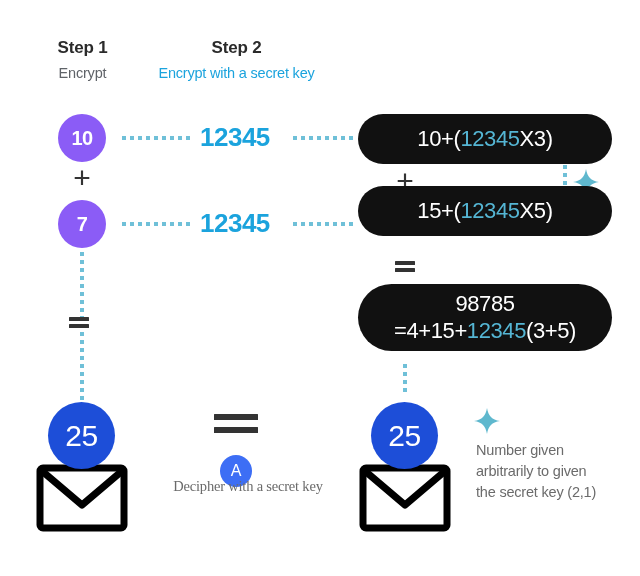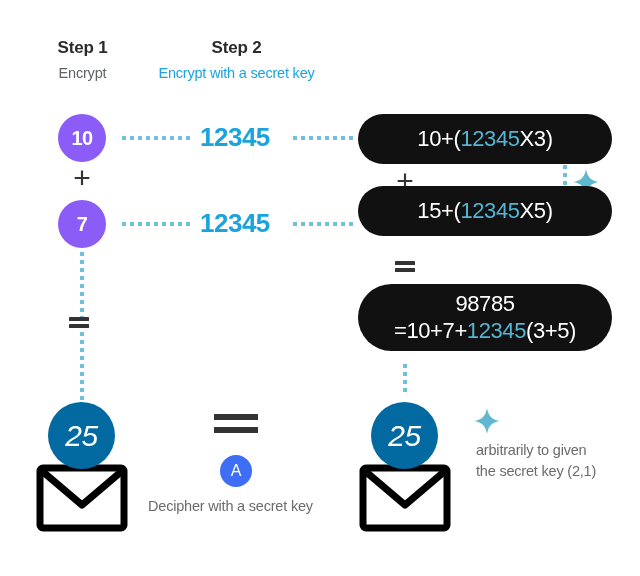--- a/index.html
+++ b/index.html
@@ -28,25 +28,24 @@
   .blk-circle {
     position: absolute; width: 48px; height: 48px; border-radius: 50%;
     background: #8b5cf6; color: #ffffff;
     display: flex; align-items: center; justify-content: center;
     font-size: 20px; font-weight: bold; letter-spacing: -0.5px;
   }
 
   
   .blue-circle {
     position: absolute; width: 67px; height: 67px; border-radius: 50%;
-    background: #0369a1; color: #ffffff;
+    background: #1d4ed8; color: #ffffff;
     display: flex; align-items: center; justify-content: center;
     font-size: 30px; font-weight: 500; letter-spacing: -0.5px;
     z-index: 3;
-    font-style: italic;
   }
   .badge-a {
     position: absolute; width: 32px; height: 32px; border-radius: 50%;
     background: #3d6ef5; color: #ffffff;
     display: flex; align-items: center; justify-content: center;
     font-size: 16px; font-weight: 500;
   }
 
   
   .op-plus {
@@ -175,21 +174,21 @@
   </div>
 
   <div class="eq-sign eq-small" style="left:395px; top:261px;">
       <i></i>
       <i></i>
     </div>
 
   <div class="pill" style="left:358px; top:284px; width:254px; height:67px;">
     <div class="l1">98785</div>
     <div class="l2">
-      <span>=10+7+</span><span class="cy">12345</span><span>(3+5)</span>
+      <span>=4+15+</span><span class="cy">12345</span><span>(3+5)</span>
     </div>
   </div>
 
   <div class="dot-v" style="left:403px; top:364px; height:28px;"></div>
 
   <div class="blue-circle" style="left:48px; top:402px;">
     <span>25</span>
   </div>
   <div class="envelope" style="left:36px; top:464px;">
     <svg width="92" height="68" viewBox="0 0 92 68" aria-hidden="true">
@@ -200,35 +199,36 @@
 
   <div class="eq-sign eq-big" style="left:214px; top:414px;">
       <i></i>
       <i></i>
     </div>
 
   <div class="badge-a" style="left:220px; top:455px;">
     <span>A</span>
   </div>
 
-  <div class="caption" style="left:148px; top:496px; width:200px; text-align:left;">Decipher with a secret key</div>
+  <div class="caption" style="left:148px; top:476px; width:200px; text-align:center;font-family:Liberation Serif, serif;">Decipher with a secret key</div>
 
   <div class="blue-circle" style="left:371px; top:402px;">
     <span>25</span>
   </div>
   <div class="envelope" style="left:359px; top:464px;">
     <svg width="92" height="68" viewBox="0 0 92 68" aria-hidden="true">
       <rect x="4" y="4" width="84" height="60" rx="3" fill="#ffffff" stroke="#000000" stroke-width="7"></rect>
       <path d="M6 7 L46 41 L86 7" fill="none" stroke="#000000" stroke-width="7" stroke-linejoin="round"></path>
     </svg>
   </div>
 
   <div class="sparkle" style="left:473px; top:407px;">
     <svg width="28" height="28" viewBox="0 0 28 28" aria-hidden="true">
       <path d="M14 1 C15.4 9.2 18.8 12.6 27 14 C18.8 15.4 15.4 18.8 14 27 C12.6 18.8 9.2 15.4 1 14 C9.2 12.6 12.6 9.2 14 1 Z" fill="#5fb8ce"></path>
     </svg>
   </div>
   <div class="legend-text" style="left:476px; top:440px; width:150px;">
+    <div>Number given</div>
     <div>arbitrarily to given</div>
     <div>the secret key (2,1)</div>
   </div>
 
 </div>
 
 </body></html>

